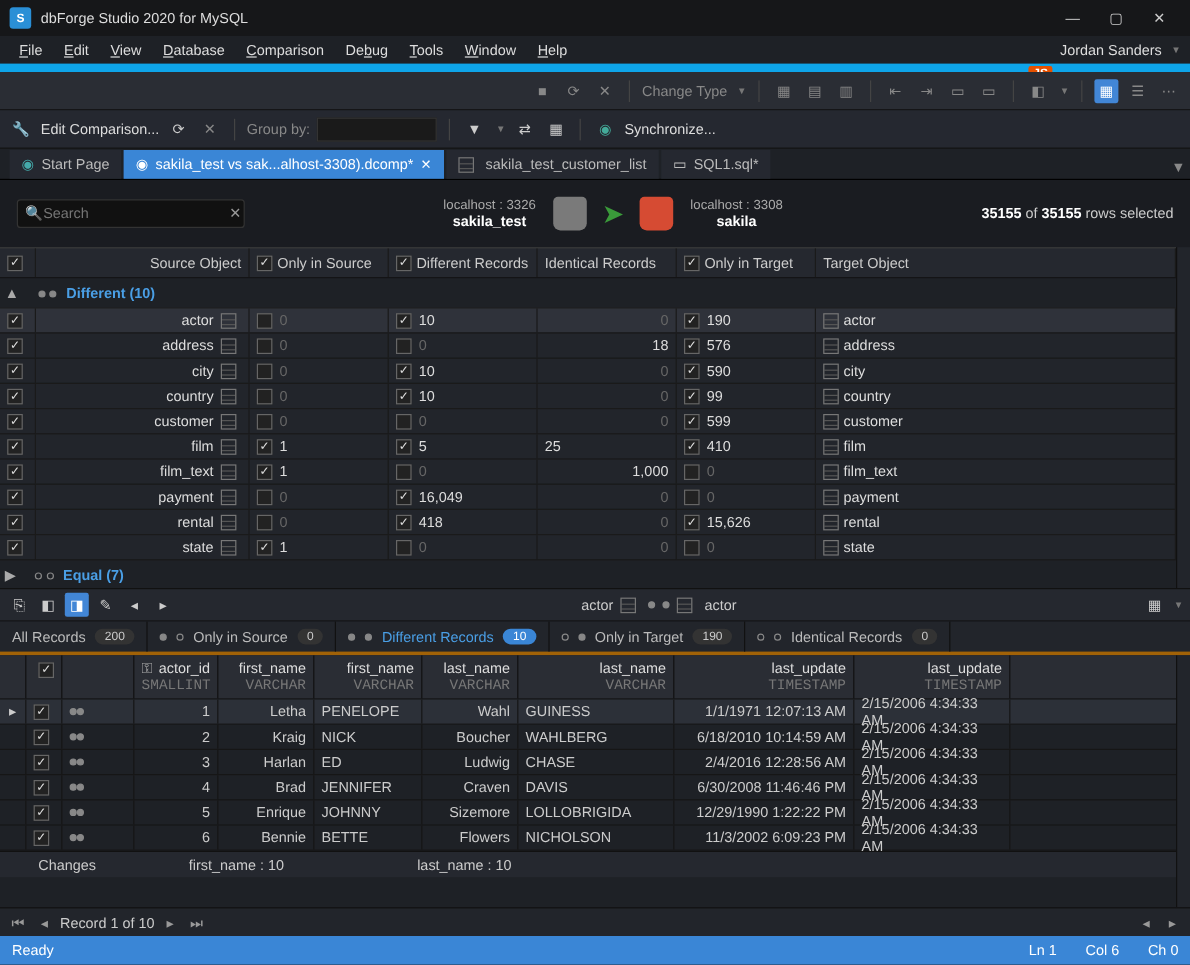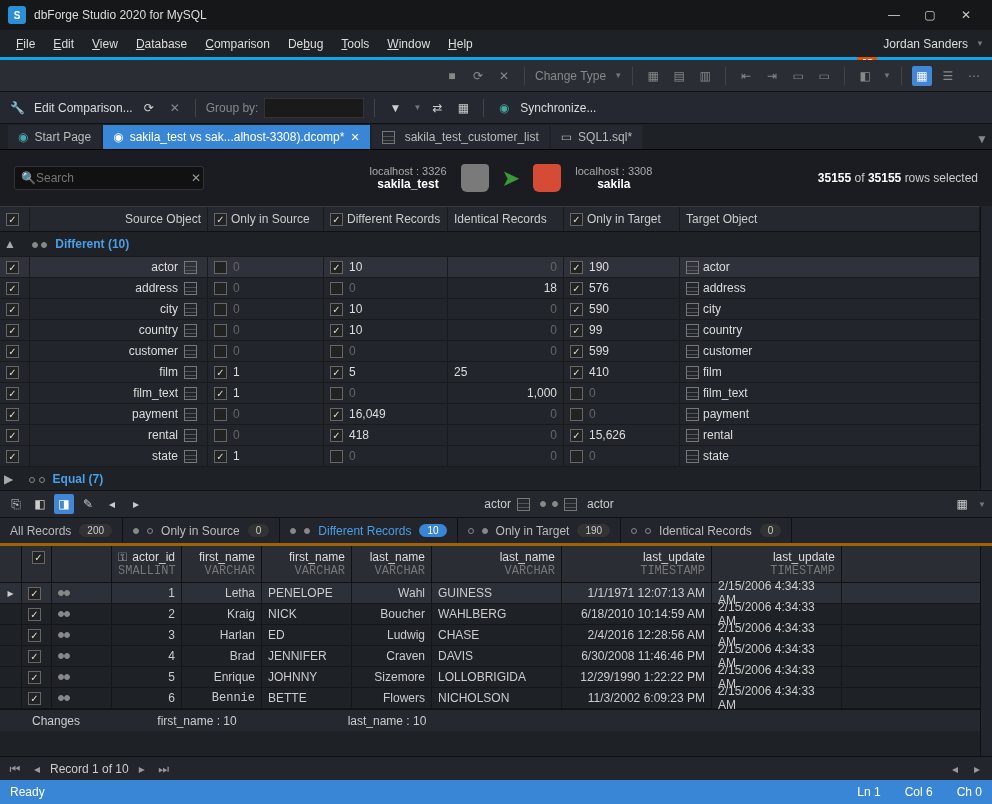--- a/index.html
+++ b/index.html
@@ -1,21 +1,21 @@
 <!DOCTYPE html>
 <html><head>
 <meta charset="utf-8">
 <style>
 * { margin:0; padding:0; box-sizing:border-box; font-family:"Segoe UI",Tahoma,sans-serif; font-size:12px; }
 body { background:#1e2126; color:#ccc; width:992px; height:804px; overflow:hidden; display:flex; flex-direction:column; }
 .titlebar { background:#161719; height:30px; display:flex; align-items:center; padding:0 8px; }
 .app-icon { width:18px; height:18px; background:#2a8fd6; border-radius:3px; display:flex; align-items:center; justify-content:center; margin-right:8px; font-weight:bold; color:#fff; font-size:10px; }
 .titlebar-title { flex:1; color:#ddd; }
 .win-btn { width:36px; height:24px; display:flex; align-items:center; justify-content:center; color:#ccc; cursor:pointer; }
-.menubar { background:#1e2126; height:30px; display:flex; align-items:center; padding:0 8px; gap:2px; border-bottom:3px solid #0ea5e9; }
+.menubar { background:#1e2126; height:30px; display:flex; align-items:center; padding:0 8px; gap:2px; border-bottom:7px solid #0ea5e9; }
 .menu-item { padding:4px 8px; color:#ddd; cursor:pointer; }
 .menu-item span.ul { text-decoration:underline; }
 .user-block { margin-left:auto; display:flex; align-items:center; gap:6px; color:#ddd; }
 .user-badge { background:#e65100; color:#fff; padding:1px 4px; border-radius:2px; font-size:10px; font-weight:bold;margin-top:40px; }
 .toolbar { background:#2a2d34; height:32px; display:flex; align-items:center; padding:0 8px; gap:6px; border-bottom:1px solid #111; }
 .toolbar.secondary { background:#252830; }
 .tb-icon { width:20px; height:20px; display:flex; align-items:center; justify-content:center; color:#888; cursor:pointer; }
 .tb-icon.active { color:#fff; background:#4286d6; border-radius:2px; }
 .tb-sep { width:1px; height:18px; background:#444; margin:0 4px; }
 .tb-text { color:#888; }
@@ -692,21 +692,21 @@
             <div class="dg-row">
               <div class="dg-cell" style="width:22px; justify-content:center;"></div>
               <div class="dg-cell" style="width:30px;">
                 <span class="chk on"></span>
               </div>
               <div class="dg-cell" style="width:60px;">
                 <span class="dot fill"></span> 
                 <span class="dot fill"></span>
               </div>
               <div class="dg-cell" style="width:70px; justify-content:flex-end;">6</div>
-              <div class="dg-cell" style="width:80px; justify-content:flex-end;font-family:Liberation Mono, monospace;">Bennie</div>
+              <div class="dg-cell" style="width:80px; justify-content:flex-end;">Bennie</div>
               <div class="dg-cell" style="width:90px;">BETTE</div>
               <div class="dg-cell" style="width:80px; justify-content:flex-end;">Flowers</div>
               <div class="dg-cell" style="width:130px;">NICHOLSON</div>
               <div class="dg-cell" style="width:150px; justify-content:flex-end;">11/3/2002 6:09:23 PM</div>
               <div class="dg-cell" style="width:130px;">2/15/2006 4:34:33 AM</div>
             </div>
           </div>
 <div class="change-row">
   <div style="width:112px; padding:0 6px; text-align:center;">Changes</div>
   <div style="width:170px; padding:0 6px; text-align:center;">first_name : 10</div>

